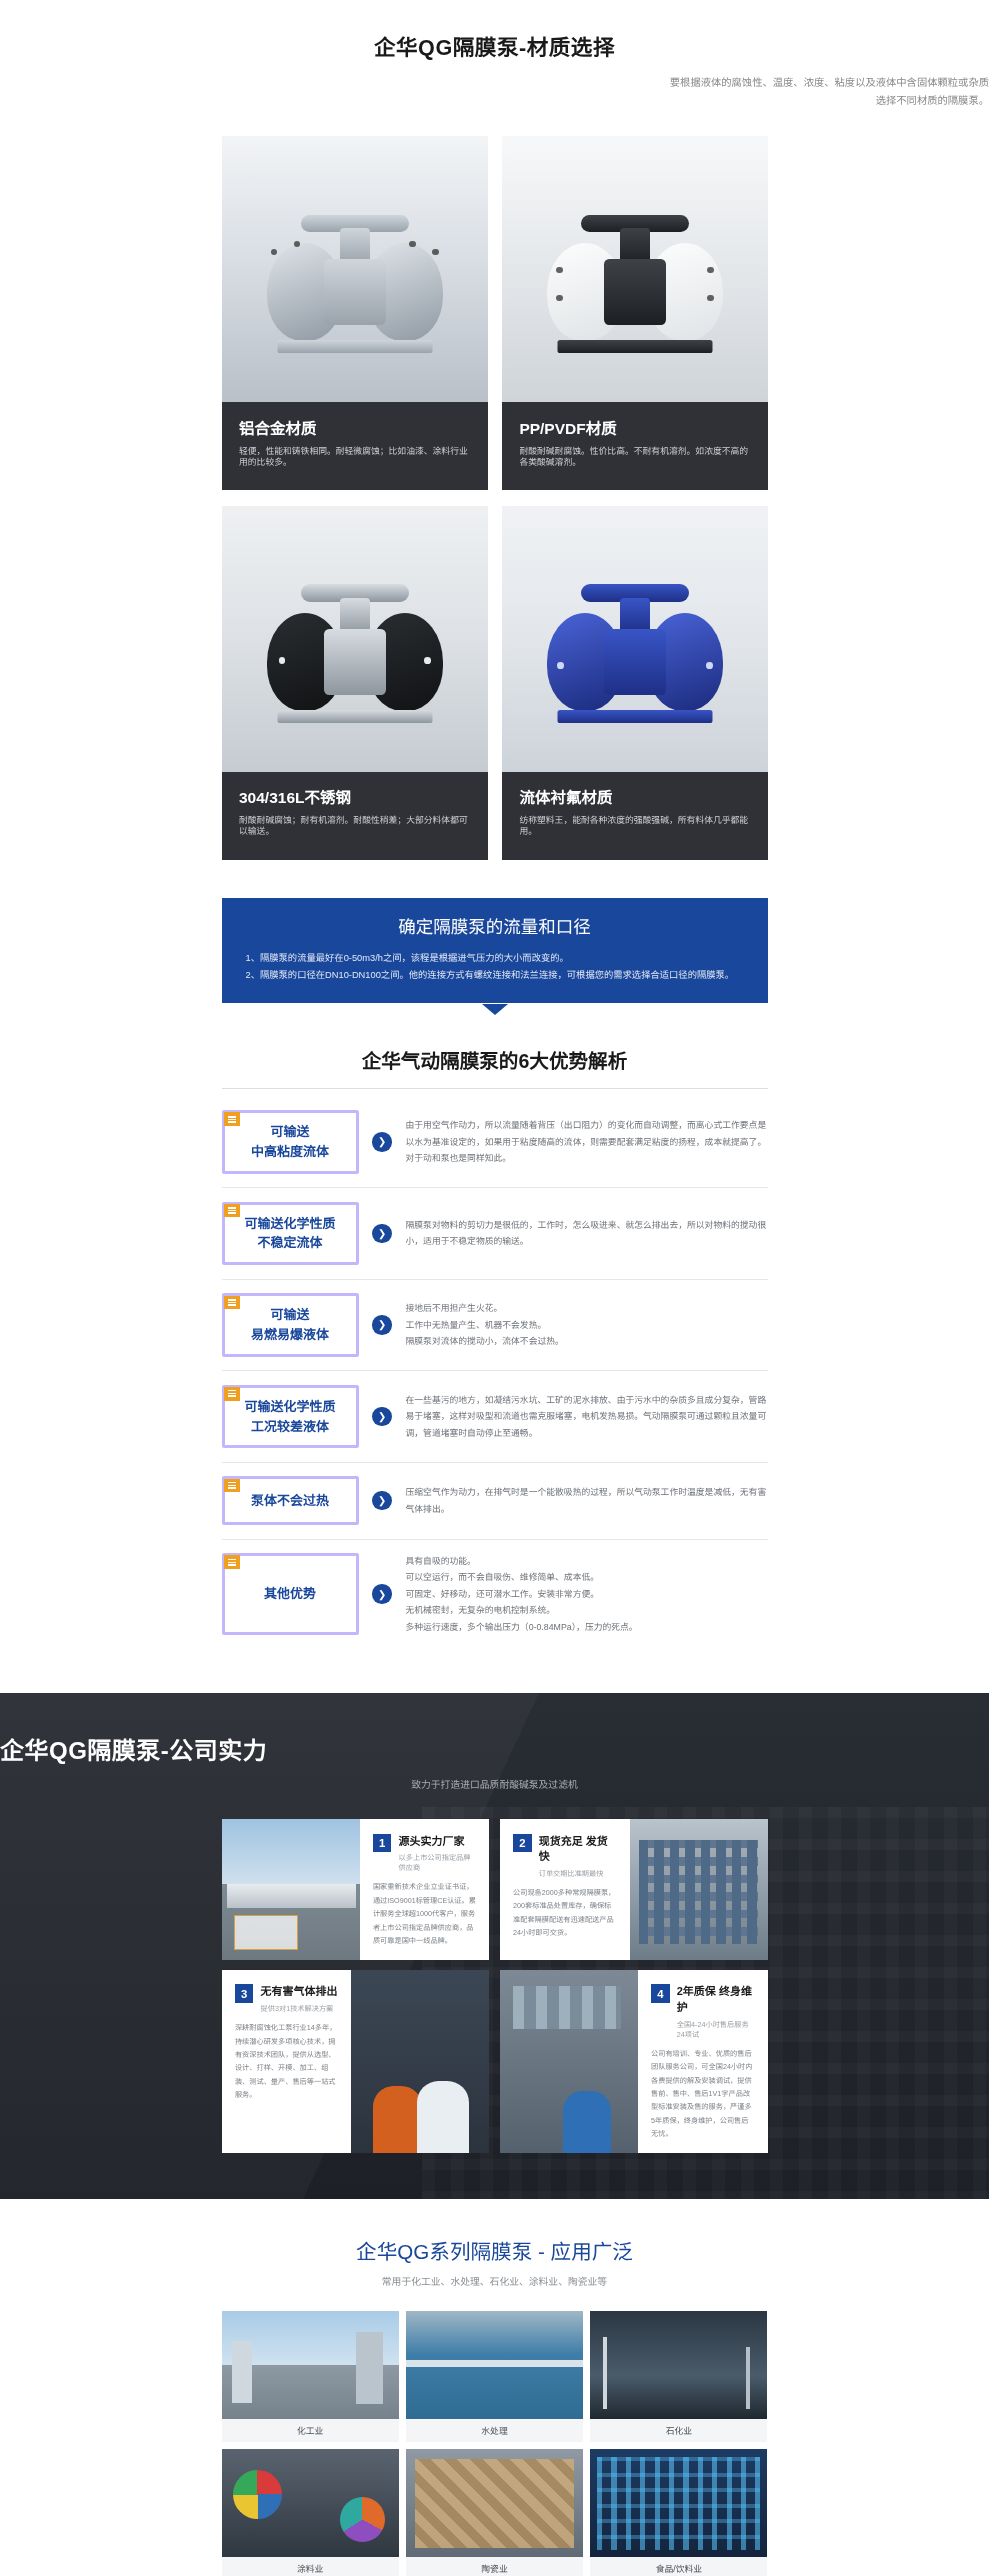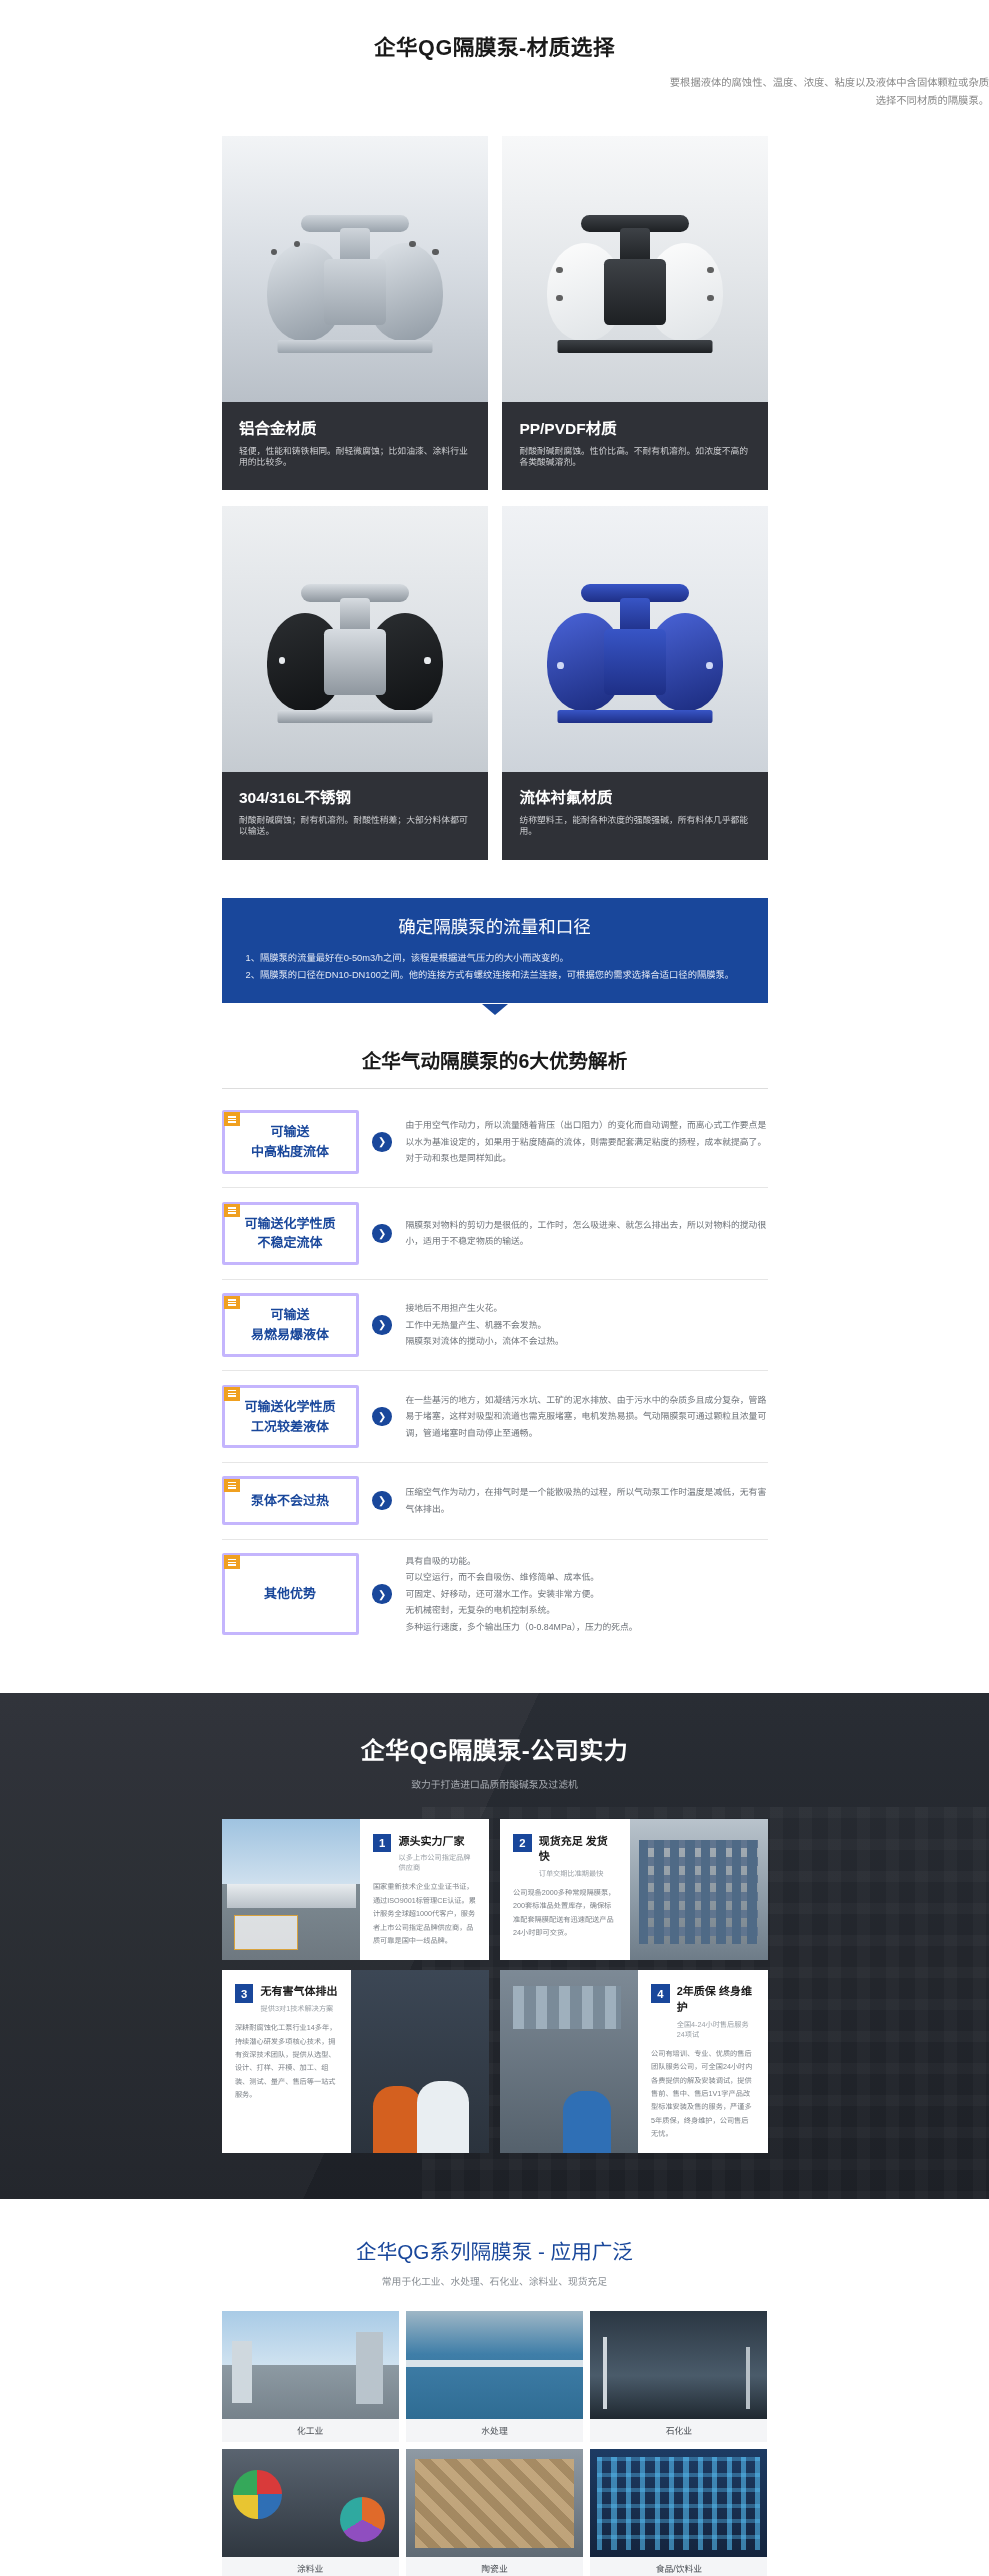--- a/index.html
+++ b/index.html
@@ -207,21 +207,21 @@
     opacity: .95;
   }
   .sec-strength .bg-win {
     position: absolute; right: 0; bottom: 0; width: 567px; height: 392px;
     background:
       repeating-linear-gradient(90deg, rgba(255,255,255,.025) 0 13.4px, rgba(255,255,255,0) 13.4px 29px),
       repeating-linear-gradient(180deg, rgba(255,255,255,.025) 0 11.3px, rgba(255,255,255,0) 11.3px 32px);
   }
   .strength-inner { position: relative; }
   .s-title {
-    font-size: 24px; font-weight: bold; color: #fff; text-align: center; letter-spacing: 0.5px;
+    font-size: 24px; font-weight: bold; color: #fff; text-align: left; letter-spacing: 0.5px;
   }
   .s-sub { margin-top: 11.3px; font-size: 9.8px; color: #a9adb4; text-align: center; }
   .s-grid {
     width: 546px;
     margin: 28px auto 0;
     display: grid;
     grid-template-columns: 1fr 1fr;
     gap: 10.3px;
   }
   .s-cell {
@@ -600,21 +600,21 @@
           <div class="s-p">公司有培训、专业、优质的售后团队服务公司，可全国24小时内各费提供的解及安装调试，提供售前、售中、售后1V1字产品改型标准安装及售的服务，严谨多5年质保，终身维护，公司售后无忧。</div>
         </div>
       </div>
 
     </div>
   </div>
 </section>
 
 <section class="sec-app">
   <h2 class="app-title">企华QG系列隔膜泵 - 应用广泛</h2>
-  <p class="app-sub">常用于化工业、水处理、石化业、涂料业、现货充足</p>
+  <p class="app-sub">常用于化工业、水处理、石化业、涂料业、陶瓷业等</p>
 
   <div class="app-grid">
 
     <div class="app-cell">
       <div class="app-img ai-chem"></div>
       <div class="app-cap">化工业</div>
     </div>
 
     <div class="app-cell">
       <div class="app-img ai-water"></div>

